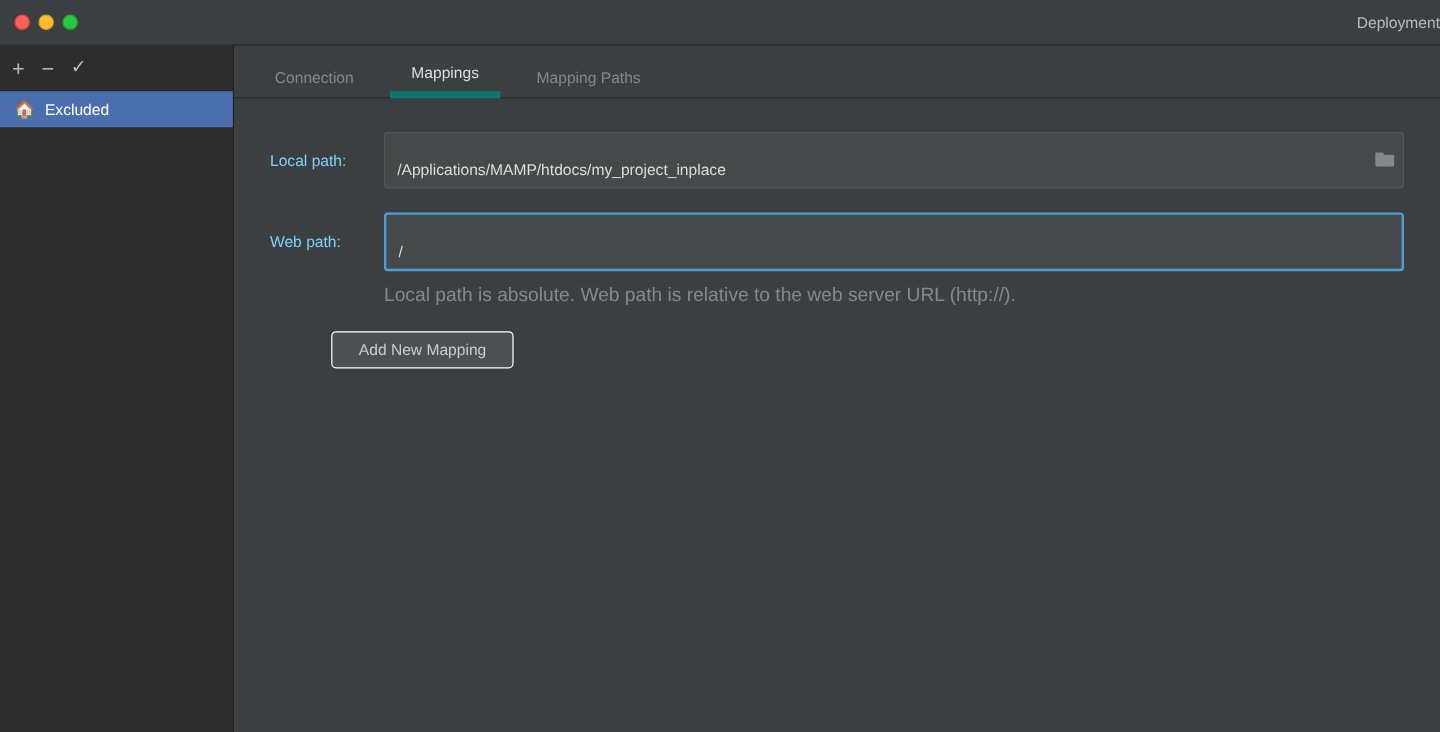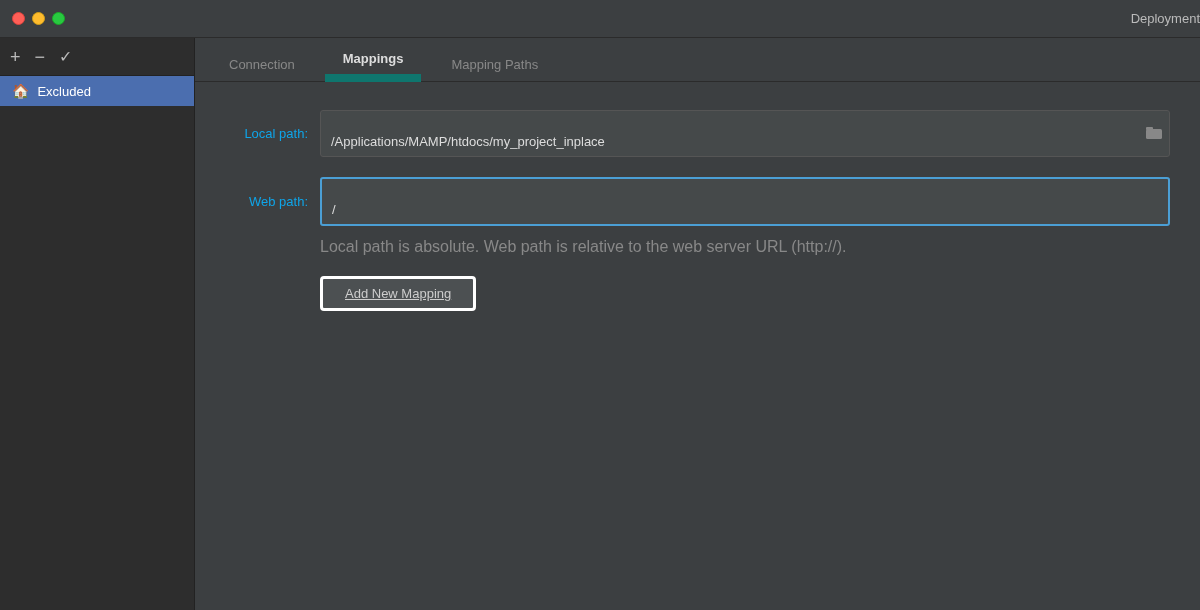--- a/index.html
+++ b/index.html
@@ -127,42 +127,42 @@
       color: #888888;
       cursor: pointer;
       border-bottom: 2px solid transparent;
       position: relative;
       top: 1px;
       user-select: none;
     }
 
     .tab.active {
       color: #dddddd;
-      border-bottom: 8px solid #0f766e;
-      font-weight: 700;
+      border-bottom: 6px solid #0f766e;
+      font-weight: 400;
     }
 
     .form-area {
       padding: 28px 30px;
       display: flex;
       flex-direction: column;
       gap: 20px;
     }
 
     .form-row {
       display: flex;
       align-items: center;
       gap: 0;
     }
 
     .form-label {
-      color: #0ea5e9;
+      color: #7dd3fc;
       font-size: 13px;
       min-width: 95px;
-      text-align: right;
+      text-align: left;
       padding-right: 12px;
       flex-shrink: 0;
     }
 
     .form-input-wrapper {
       flex: 1;
       position: relative;
       display: flex;
       align-items: center;
     }
@@ -194,30 +194,29 @@
     }
 
     .hint-text {
       color: #888888;
       font-size: 16px;
       padding-left: 95px;
       margin-top: -8px;
     }
 
     .add-mapping-btn {
-      margin-left: 95px;
+      margin-left: 51px;
       background: #4c5052;
-      border: 3px solid #ffffff;
+      border: 1px solid #ffffff;
       border-radius: 4px;
       color: #cccccc;
       font-size: 13px;
       padding: 7px 22px;
       cursor: pointer;
       width: fit-content;
-      text-decoration: underline;
     }
   </style>
 </head>
 <body>
 
 <div class="title-bar">
   <div class="title-bar-controls">
     <div class="window-btn close"></div>
     <div class="window-btn minimize"></div>
     <div class="window-btn maximize"></div>

